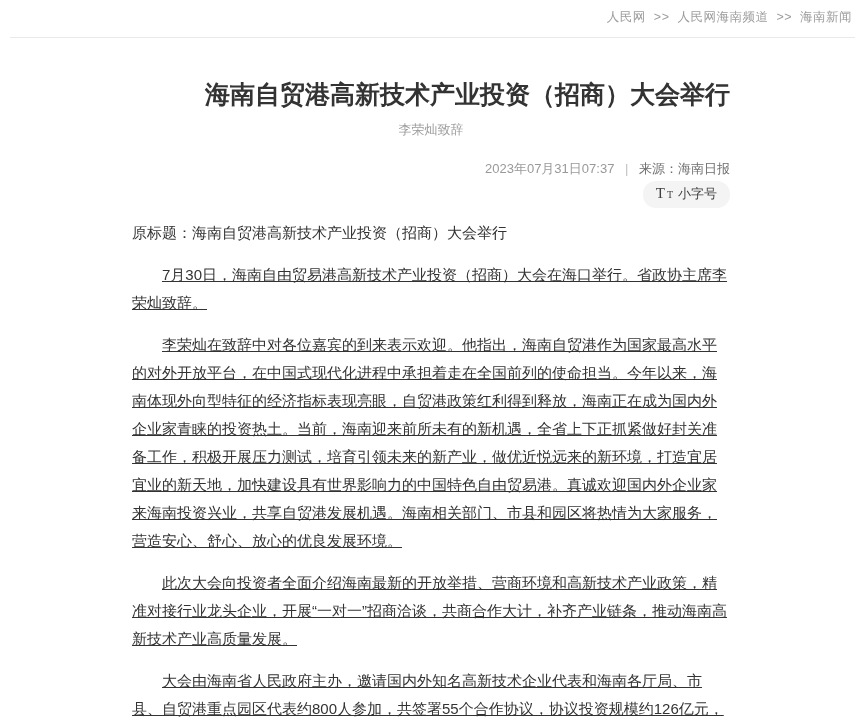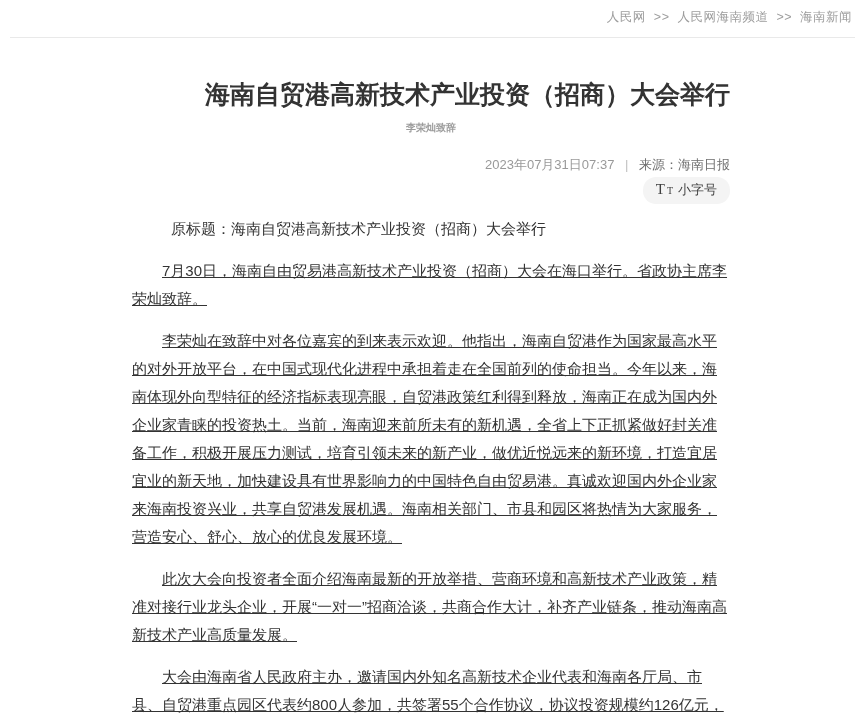--- a/index.html
+++ b/index.html
@@ -47,23 +47,22 @@
     margin-top: 40px;
     text-align: right;
     font-size: 25px;
     font-weight: bold;
     color: #333;
     line-height: 32px;
   }
   .article-subtitle {
     margin-top: 11px;
     text-align: center;
-    font-size: 10px;
+    font-size: 13px;
     color: #9c9c9c;
-    font-weight: bold;
   }
   .article-meta {
     margin-top: 21px;
     text-align: right;
     font-size: 13px;
     color: #999;
   }
   .article-meta .meta-sep { margin: 0 7px; color: #c0c0c0; }
   .article-meta .source { color: #6e6e6e; }
 
@@ -96,21 +95,21 @@
   }
   .font-size-btn .t-label { font-size: 13px; }
 
   .article-body {
     margin-top: 13px;
     font-size: 15px;
     line-height: 28px;
     color: #333;
   }
   .article-body p { margin: 14px 0; }
-  .article-body p.original-title { text-indent: 0; margin-left: 39px; }
+  .article-body p.original-title { text-indent: 0; }
   .article-body p.para { text-indent: 2em; text-decoration: underline; }
 </style>
 </head>
 <body>
 
 <div class="page">
 
   <header class="topbar">
     <nav class="breadcrumb">
       <a>人民网</a>

